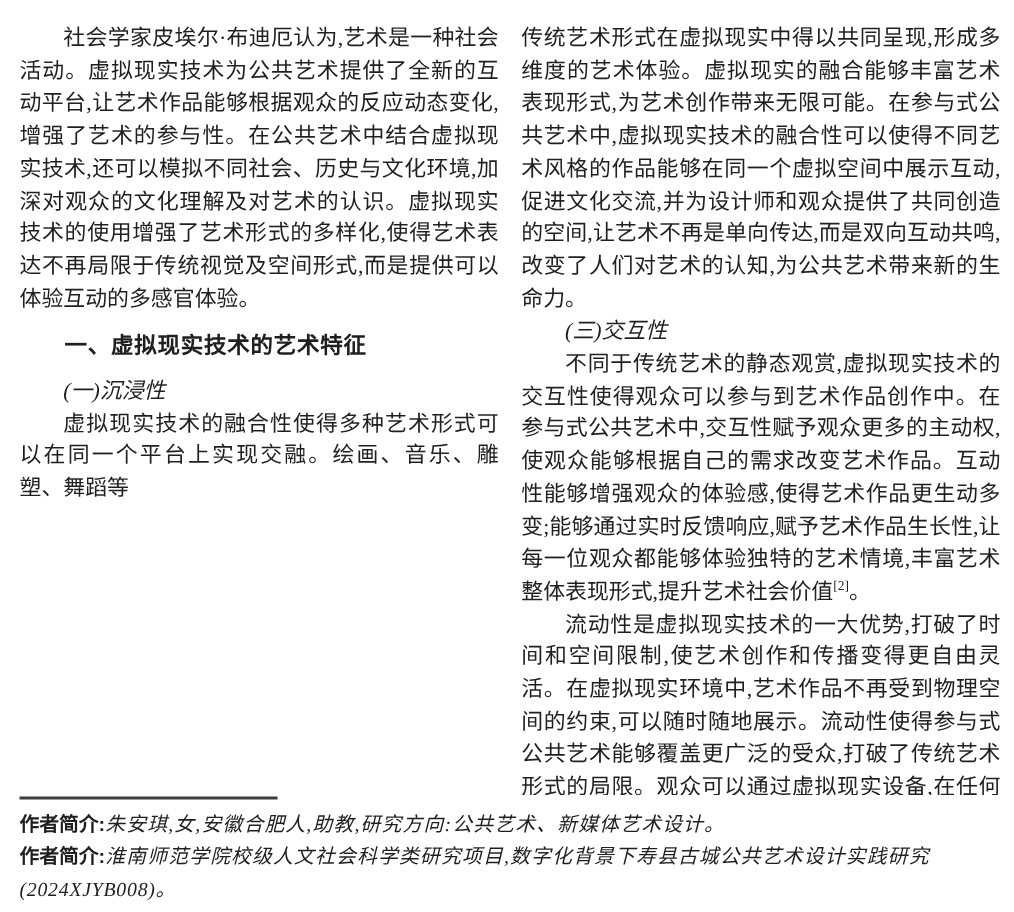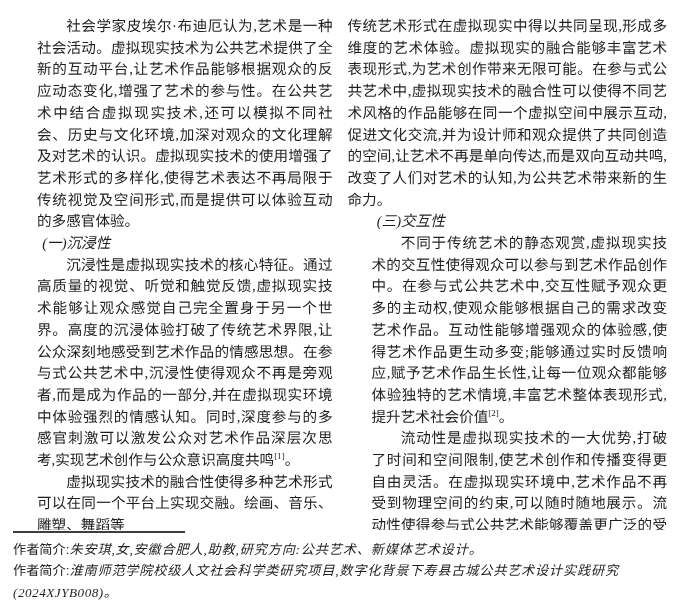--- a/index.html
+++ b/index.html
@@ -32,21 +32,21 @@
     font-size: 14.6px;
     line-height: 21.7px;
     text-align: justify;
     text-justify: inter-character;
     overflow-wrap: anywhere;
     word-break: break-all;
   }
 
   p { margin: 0; }
 
-  .ind { text-indent: 2em; margin-left: 24px; }
+  .ind { text-indent: 2em; }
 
   .section-heading {
     font-family: "Liberation Sans", "DejaVu Sans", sans-serif;
     font-weight: 700;
     font-size: 15px;
     text-indent: 2em;
     margin: 9px 0 9px 0;
     letter-spacing: 0.5px;
   }
 
@@ -78,42 +78,42 @@
     top: 539px;
     font-size: 13.2px;
     line-height: 21.3px;
     text-align: justify;
     text-justify: inter-character;
     overflow-wrap: anywhere;
     word-break: break-all;
   }
 
   .footnote .label {
-    font-weight: 400;
+    font-weight: 700;
     font-family: "Liberation Sans", "DejaVu Sans", sans-serif;
   }
 
   .footnote .ktext { font-style: italic; letter-spacing: 0.8px; }
 
   .fund-code { font-style: italic; letter-spacing: 0.5px; }
 </style>
 </head>
 <body>
 
 <div class="page">
 
   <div class="columns">
 
     <div class="col">
       <p class="ind">社会学家皮埃尔·布迪厄认为,艺术是一种社会活动。虚拟现实技术为公共艺术提供了全新的互动平台,让艺术作品能够根据观众的反应动态变化,增强了艺术的参与性。在公共艺术中结合虚拟现实技术,还可以模拟不同社会、历史与文化环境,加深对观众的文化理解及对艺术的认识。虚拟现实技术的使用增强了艺术形式的多样化,使得艺术表达不再局限于传统视觉及空间形式,而是提供可以体验互动的多感官体验。</p>
 
+      <p class="section-heading">一、虚拟现实技术的艺术特征</p>
 
       <p class="subhead">(一)沉浸性</p>
 
-      <p class="ind"><span>沉浸性是虚拟现实技术的核心特征。通过高质量的视觉、听觉和触觉反馈,虚拟现实技术能够让观众感觉自己完全置身于另一个世界。高度的沉浸体验打破了传统艺术界限,让公众深刻地感受到艺术作品的情感思想。在参与式公共艺术中,沉浸性使得观众不再是旁观者,而是成为作品的一部分,并在虚拟现实环境中体验强烈的情感认知。同时,深度参与的多感官刺激可以激发公众对艺术作品深层次思考,实现艺术创作与公众意识高度共鸣</span><sup class="ref">[1]</sup><span>。</span></p>
 
 
       <p class="ind">虚拟现实技术的融合性使得多种艺术形式可以在同一个平台上实现交融。绘画、音乐、雕塑、舞蹈等</p>
     </div>
 
     <div class="col">
       <p>传统艺术形式在虚拟现实中得以共同呈现,形成多维度的艺术体验。虚拟现实的融合能够丰富艺术表现形式,为艺术创作带来无限可能。在参与式公共艺术中,虚拟现实技术的融合性可以使得不同艺术风格的作品能够在同一个虚拟空间中展示互动,促进文化交流,并为设计师和观众提供了共同创造的空间,让艺术不再是单向传达,而是双向互动共鸣,改变了人们对艺术的认知,为公共艺术带来新的生命力。</p>
 
       <p class="subhead">(三)交互性</p>
 

